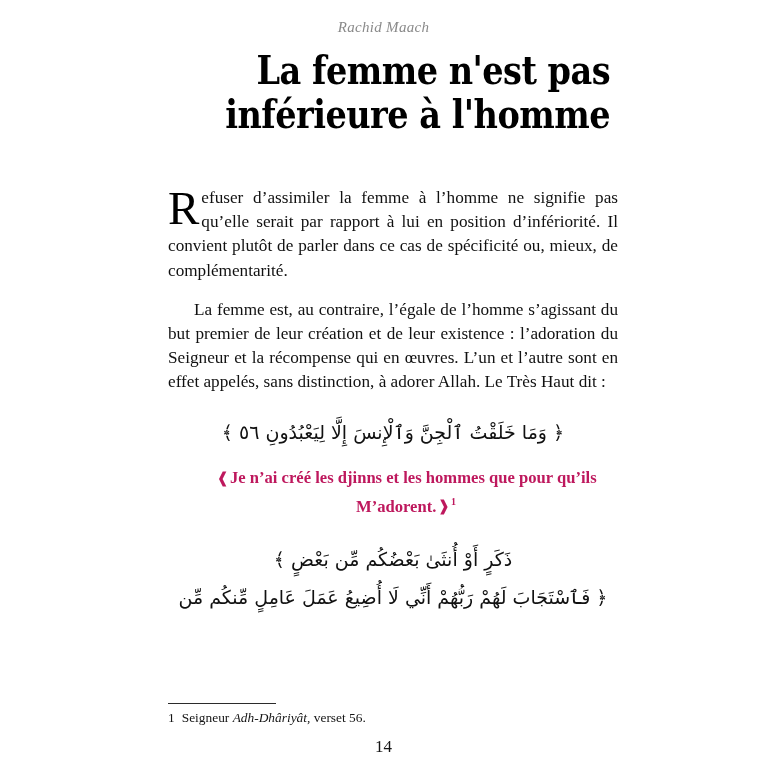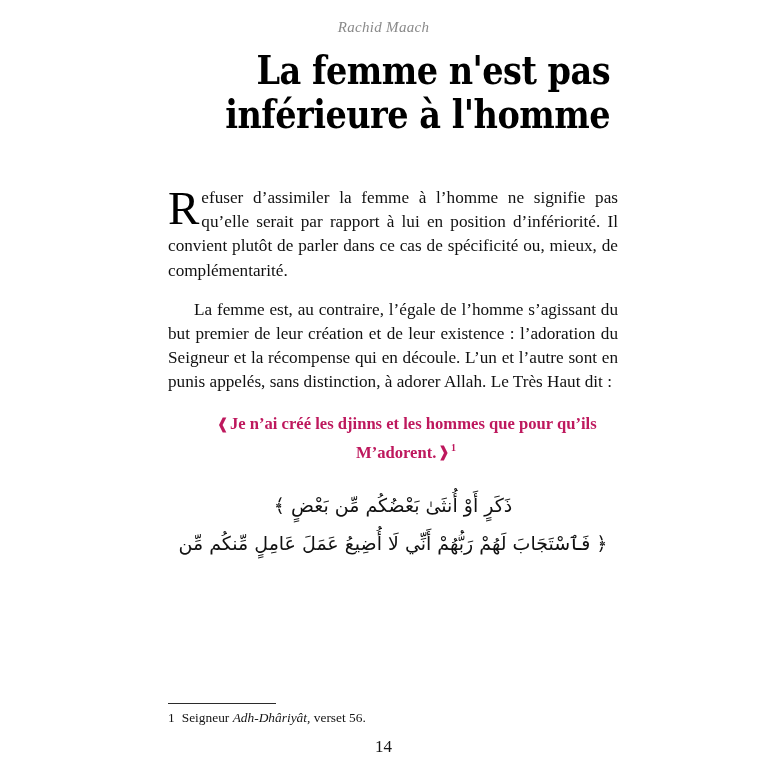--- a/index.html
+++ b/index.html
@@ -174,22 +174,23 @@
     <div class="title-line">La femme n'est pas</div>
     <div class="title-line">inférieure à l'homme</div>
   </div>
 
   <div class="column">
 
     <p class="dropcap-para">
       <span class="dropcap">R</span><span>efuser d’assimiler la femme à l’homme ne signifie pas qu’elle serait par rapport à lui en position d’infériorité. Il convient plutôt de parler dans ce cas de spécificité ou, mieux, de complémentarité.</span>
     </p>
 
-    <p class="body indent">La femme est, au contraire, l’égale de l’homme s’agissant du but premier de leur création et de leur existence : l’adoration du Seigneur et la récompense qui en découle. L’un et l’autre sont en punis appelés, sans distinction, à adorer Allah. Le Très Haut dit :</p>
-
+    <p class="body indent">La femme est, au contraire, l’égale de l’homme s’agissant du but premier de leur création et de leur existence : l’adoration du Seigneur et la récompense qui en œuvres. L’un et l’autre sont en effet appelés, sans distinction, à adorer Allah. Le Très Haut dit :</p>
+
+    <div class="arabic">﴿ وَمَا خَلَقْتُ ٱلْجِنَّ وَٱلْإِنسَ إِلَّا لِيَعْبُدُونِ ٥٦ ﴾</div>
 
     <div class="translation">
       <span class="brk">❰</span><span>Je n’ai créé les djinns et les hommes que pour qu’ils M’adorent.</span><span class="brk">❱</span><sup>1</sup>
     </div>
 
 
     <div class="arabic block-two">
       <div>ذَكَرٍ أَوْ أُنثَىٰ بَعْضُكُم مِّن بَعْضٍ ﴾</div>
       <div>﴿ فَٱسْتَجَابَ لَهُمْ رَبُّهُمْ أَنِّي لَا أُضِيعُ عَمَلَ عَامِلٍ مِّنكُم مِّن</div>
     </div>

